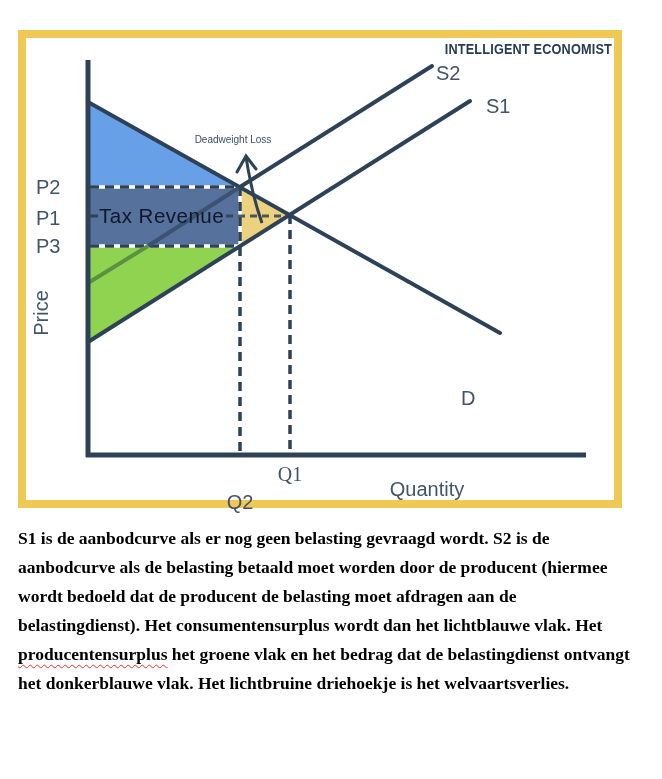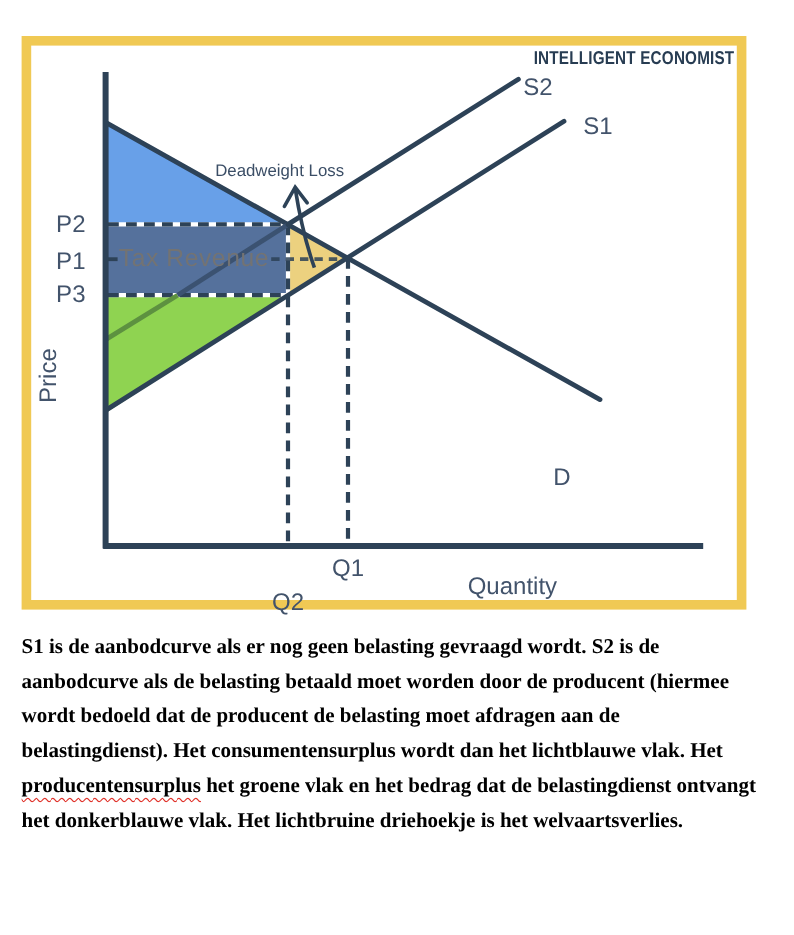--- a/index.html
+++ b/index.html
@@ -2,29 +2,29 @@
 <html><head>
 <meta charset="utf-8">
 <style>
   html,body{margin:0;padding:0;background:#ffffff;}
   .page{position:relative;width:662px;height:779px;background:#ffffff;overflow:hidden;
         font-family:"Liberation Sans",sans-serif;border-radius:26px;}
   .chart-frame{position:absolute;left:18px;top:30px;width:604px;height:478px;
         border:8px solid #f0c954;box-sizing:border-box;background:#ffffff;}
   .chart-svg{position:absolute;left:0;top:0;width:662px;height:779px;}
   .lbl{position:absolute;color:#42536b;font-weight:500;font-size:20px;line-height:22px;white-space:nowrap;}
-  .lbl.right{text-align:center;}
+  .lbl.right{text-align:left;}
   .lbl.center{text-align:center;}
   .logo{position:absolute;top:40px;right:50px;color:#273c52;font-weight:700;font-size:15.5px;
         letter-spacing:0.2px;transform:scaleX(0.82);transform-origin:100% 50%;white-space:nowrap;}
   .price-lbl{position:absolute;left:-9px;top:302px;width:100px;text-align:center;
         transform:rotate(-90deg);}
   .dwl-lbl{position:absolute;left:158px;top:134px;width:150px;text-align:center;
-        font-size:14px;font-weight:500;color:#3b4e66;}
-  .taxrev-lbl{position:absolute;left:99px;top:204px;font-size:20.5px;font-weight:500;color:#737373;
+        font-size:10px;font-weight:500;color:#3b4e66;}
+  .taxrev-lbl{position:absolute;left:99px;top:204px;font-size:20.5px;font-weight:500;color:#0f172a;
         letter-spacing:0.5px;white-space:nowrap;}
   .text-block{position:absolute;left:18px;top:524px;width:624px;color:#000000;
         font-family:"Liberation Serif",serif;font-weight:700;font-size:17.5px;line-height:29px;}
   .text-block p{margin:0 0 13px 0;}
   .squiggle{text-decoration-line:underline;text-decoration-style:wavy;
         text-decoration-color:#e0342c;text-decoration-thickness:1px;text-underline-offset:4px;}
 </style>
 </head>
 <body>
 
@@ -69,21 +69,21 @@
     <line x1="86" y1="455" x2="586" y2="455" stroke-width="5" stroke="#2d4257"></line>
   </svg>
 
   <div class="logo">INTELLIGENT ECONOMIST</div>
 
   <div class="lbl right" style="left:36px;top:176px;width:46px;">P2</div>
   <div class="lbl right" style="left:36px;top:207px;width:46px;">P1</div>
   <div class="lbl right" style="left:36px;top:235px;width:46px;">P3</div>
 
   <div class="lbl center" style="left:210px;top:463px;width:60px;margin-top:28px;">Q2</div>
-  <div class="lbl center" style="left:260px;top:463px;width:60px;">Q1</div>
+  <div class="lbl center" style="left:260px;top:463px;width:60px;font-family:Liberation Serif, serif;">Q1</div>
 
   <div class="lbl" style="left:436px;top:62px;">S2</div>
   <div class="lbl" style="left:486px;top:95px;">S1</div>
   <div class="lbl" style="left:461px;top:387px;">D</div>
 
   <div class="lbl price-lbl">Price</div>
   <div class="lbl center" style="left:352px;top:478px;width:150px;">Quantity</div>
 
   <div class="dwl-lbl">Deadweight Loss</div>
   <div class="taxrev-lbl">Tax Revenue</div>

